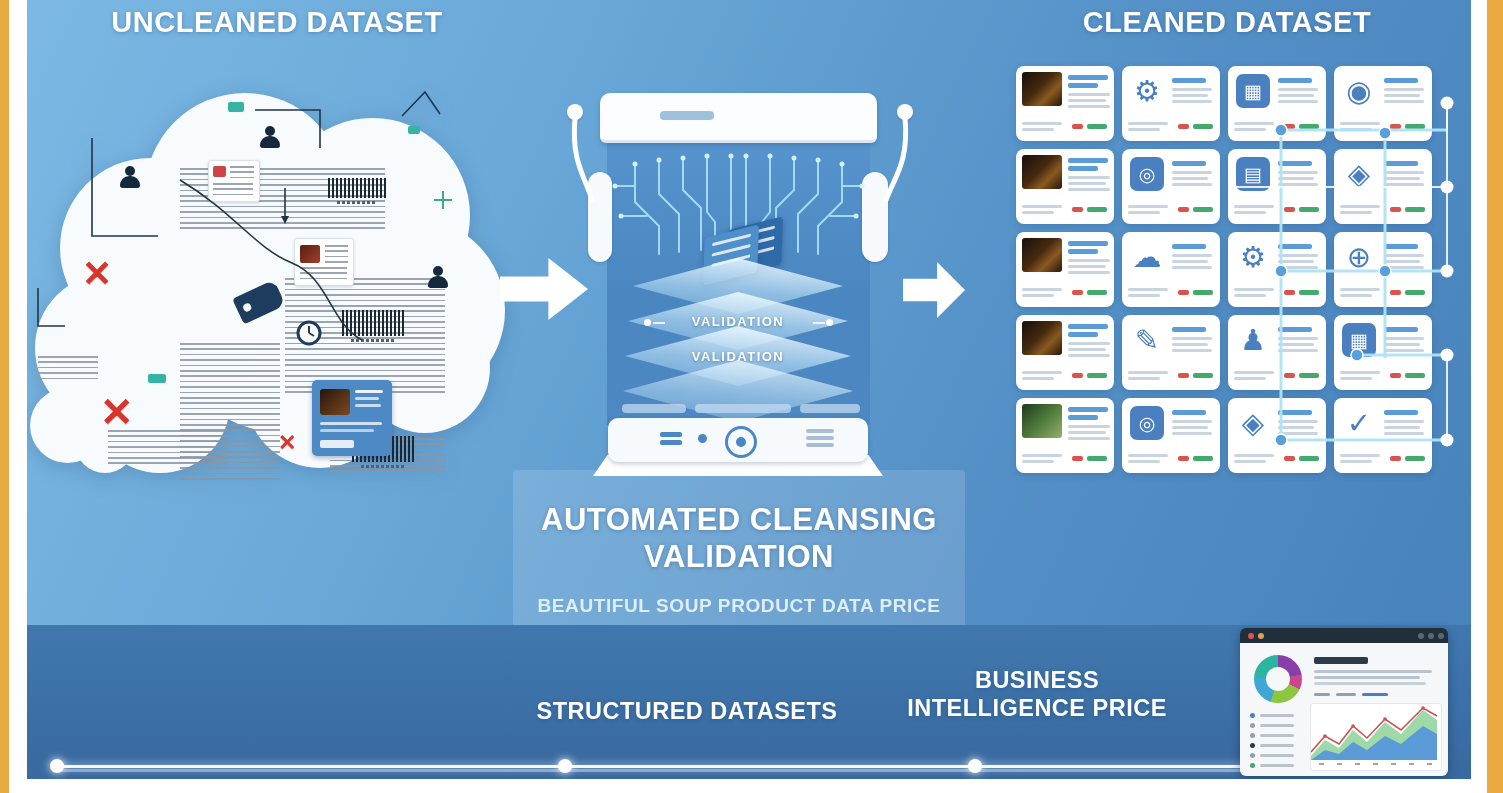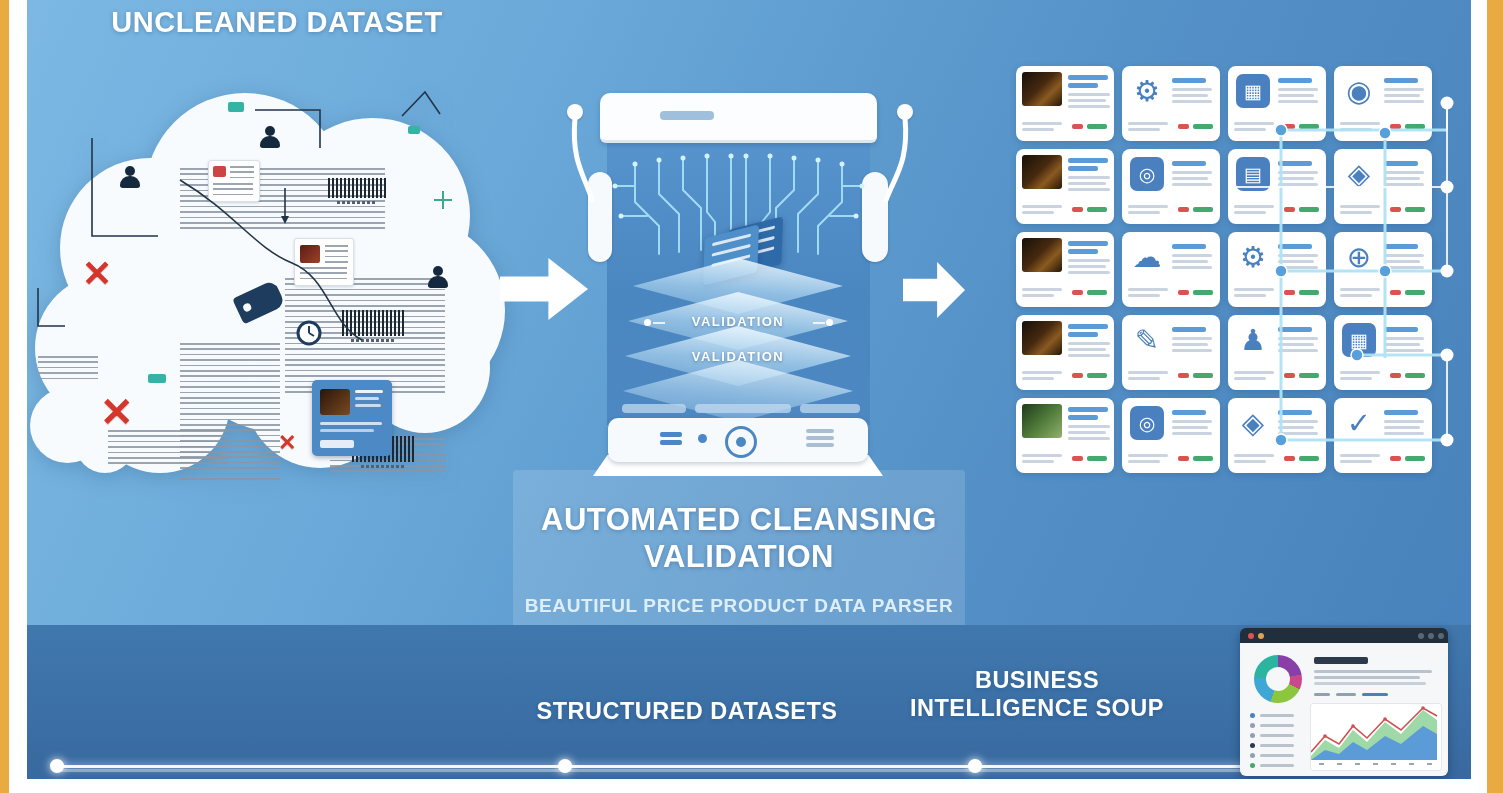--- a/index.html
+++ b/index.html
@@ -81,20 +81,21 @@
 </head>
 <body>
 
 <div class="canvas">
   <div class="frame-bar frame-left abs" style="background:#e9ab41;"></div>
   <div class="frame-bar frame-right abs" style="background:#e9ab41;"></div>
 
   <div class="content">
 
     <div class="hd abs" style="left:60px;top:6px;width:380px;font-size:29px;">UNCLEANED DATASET</div>
+    <div class="hd abs" style="left:1030px;top:6px;width:340px;font-size:29px;">CLEANED DATASET</div>
 
     <div class="cloud">
       <div class="puff" style="left:115px;top:5px;width:200px;height:200px;"></div>
       <div class="puff" style="left:245px;top:30px;width:195px;height:195px;"></div>
       <div class="puff" style="left:30px;top:70px;width:180px;height:180px;"></div>
       <div class="puff" style="left:5px;top:185px;width:150px;height:150px;"></div>
       <div class="puff" style="left:130px;top:95px;width:250px;height:250px;"></div>
       <div class="puff" style="left:290px;top:130px;width:185px;height:185px;"></div>
       <div class="puff" style="left:60px;top:245px;width:140px;height:140px;"></div>
       <div class="puff" style="left:215px;top:230px;width:150px;height:150px;"></div>
@@ -249,21 +250,21 @@
       <div class="eqbar" style="left:633px;top:440px;background:#4b86c5;"></div>
       <div class="abs" style="left:671px;top:434px;width:9px;height:9px;border-radius:50%;background:#4b86c5;"></div>
       <div class="ringbtn" style="left:698px;top:426px;"></div>
       <div class="hline" style="left:779px;top:429px;"></div>
       <div class="hline" style="left:779px;top:436px;"></div>
       <div class="hline" style="left:779px;top:443px;"></div>
     </div>
 
     <div class="panel"></div>
     <div class="hd abs" style="left:477px;top:502px;width:470px;font-size:31px;line-height:1.18;">AUTOMATED CLEANSING VALIDATION</div>
-    <div class="hd abs" style="left:477px;top:595px;width:470px;font-size:19px;font-weight:700;color:#ddeefb;letter-spacing:.6px;text-shadow:none;">BEAUTIFUL PRICE PRODUCT DATA PARSER</div>
+    <div class="hd abs" style="left:477px;top:595px;width:470px;font-size:19px;font-weight:700;color:#ddeefb;letter-spacing:.6px;text-shadow:none;">BEAUTIFUL SOUP PRODUCT DATA PRICE</div>
 
     <div id="cleaned-grid">
         <div class="card">
           <div class="thumb dark"></div>
       <span class="b" style="left:52px;top:9px;width:40px;height:4.5px;background:#5b9bd8"></span>
       <span class="b" style="left:52px;top:17px;width:30px;height:4.5px;background:#5b9bd8"></span>
       <span class="b" style="left:52px;top:27px;width:42px;height:3px;background:#c9d4e0"></span>
       <span class="b" style="left:52px;top:33px;width:38px;height:3px;background:#c9d4e0"></span>
       <span class="b" style="left:52px;top:39px;width:42px;height:3px;background:#c9d4e0"></span>
           <span class="b" style="left:6px;top:56px;width:40px;height:3px;background:#c9d4e0"></span>
@@ -521,21 +522,21 @@
         <circle cx="1420" cy="103" r="6.5"></circle>
           <circle cx="1420" cy="187" r="6.5"></circle>
         <circle cx="1420" cy="271" r="6.5"></circle>
           <circle cx="1420" cy="355" r="6.5"></circle>
         <circle cx="1420" cy="440" r="6.5"></circle>
       </g>
     </svg>
 
     <div class="band">
       <div class="hd abs" style="left:495px;top:73px;width:330px;font-size:23.5px;">STRUCTURED DATASETS</div>
-      <div class="hd abs" style="left:880px;top:42px;width:260px;font-size:23.5px;line-height:1.18;">BUSINESS INTELLIGENCE SOUP</div>
+      <div class="hd abs" style="left:880px;top:42px;width:260px;font-size:23.5px;line-height:1.18;">BUSINESS INTELLIGENCE PRICE</div>
 
       <div class="tl-line"></div>
       <div class="tl-dot" style="left:23px;"></div>
       <div class="tl-dot" style="left:531px;"></div>
       <div class="tl-dot" style="left:941px;"></div>
     </div>
 
     <div class="dash">
       <div class="dash-bar">
         <span class="dash-dot" style="left:8px;background:#e05252;"></span>

